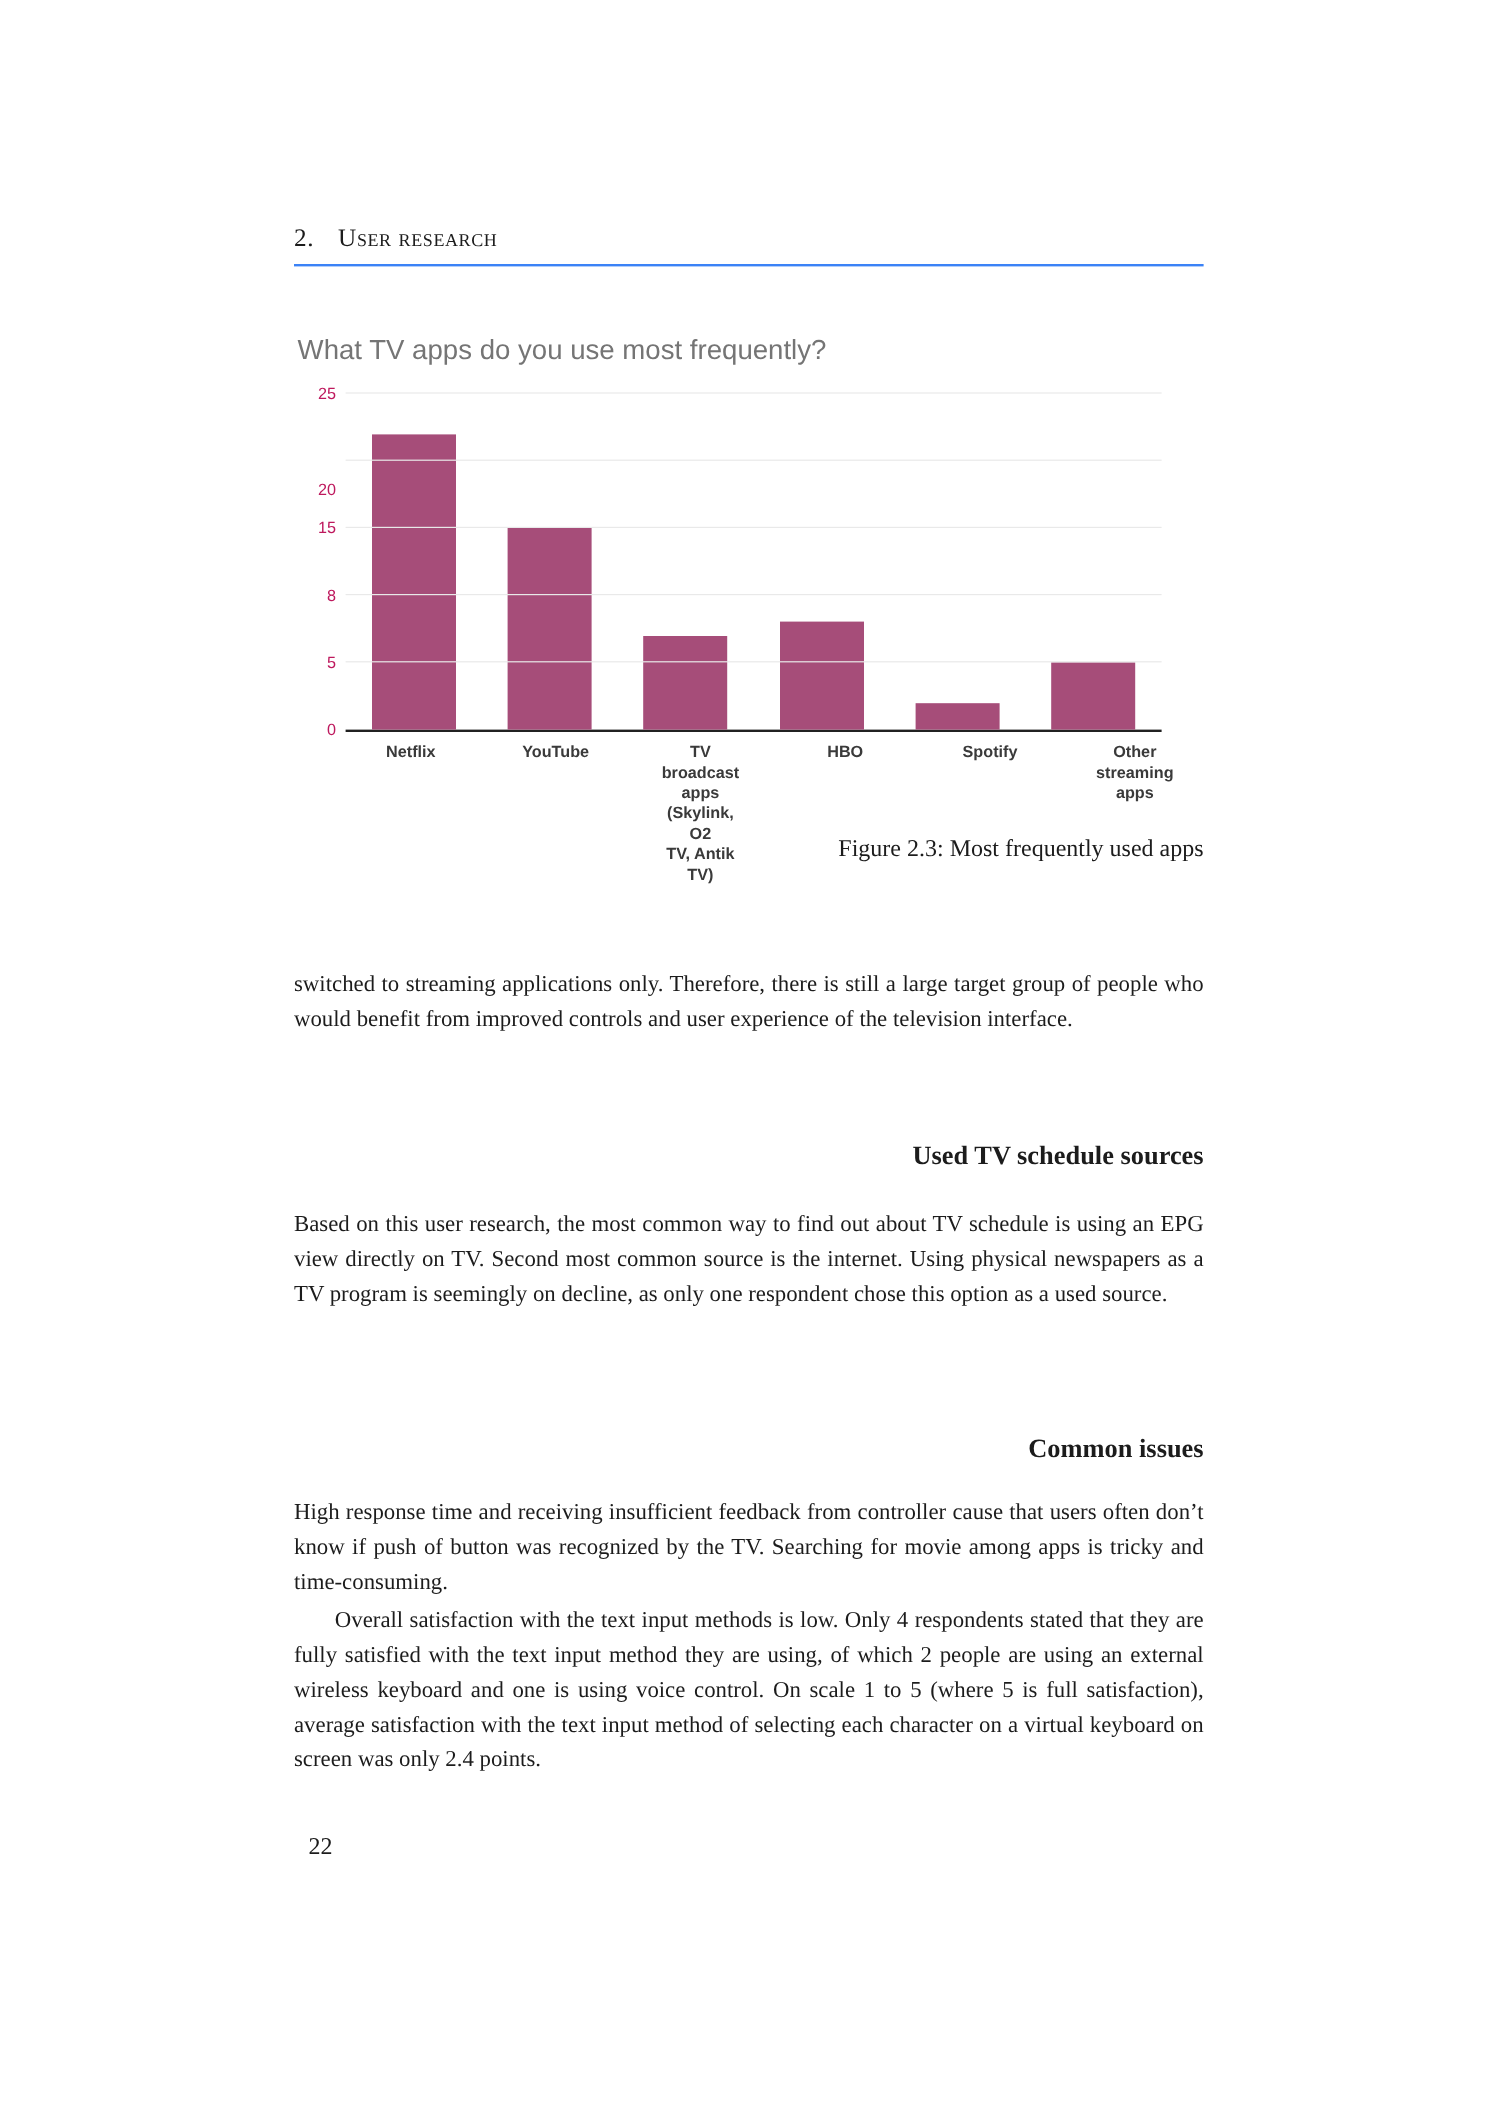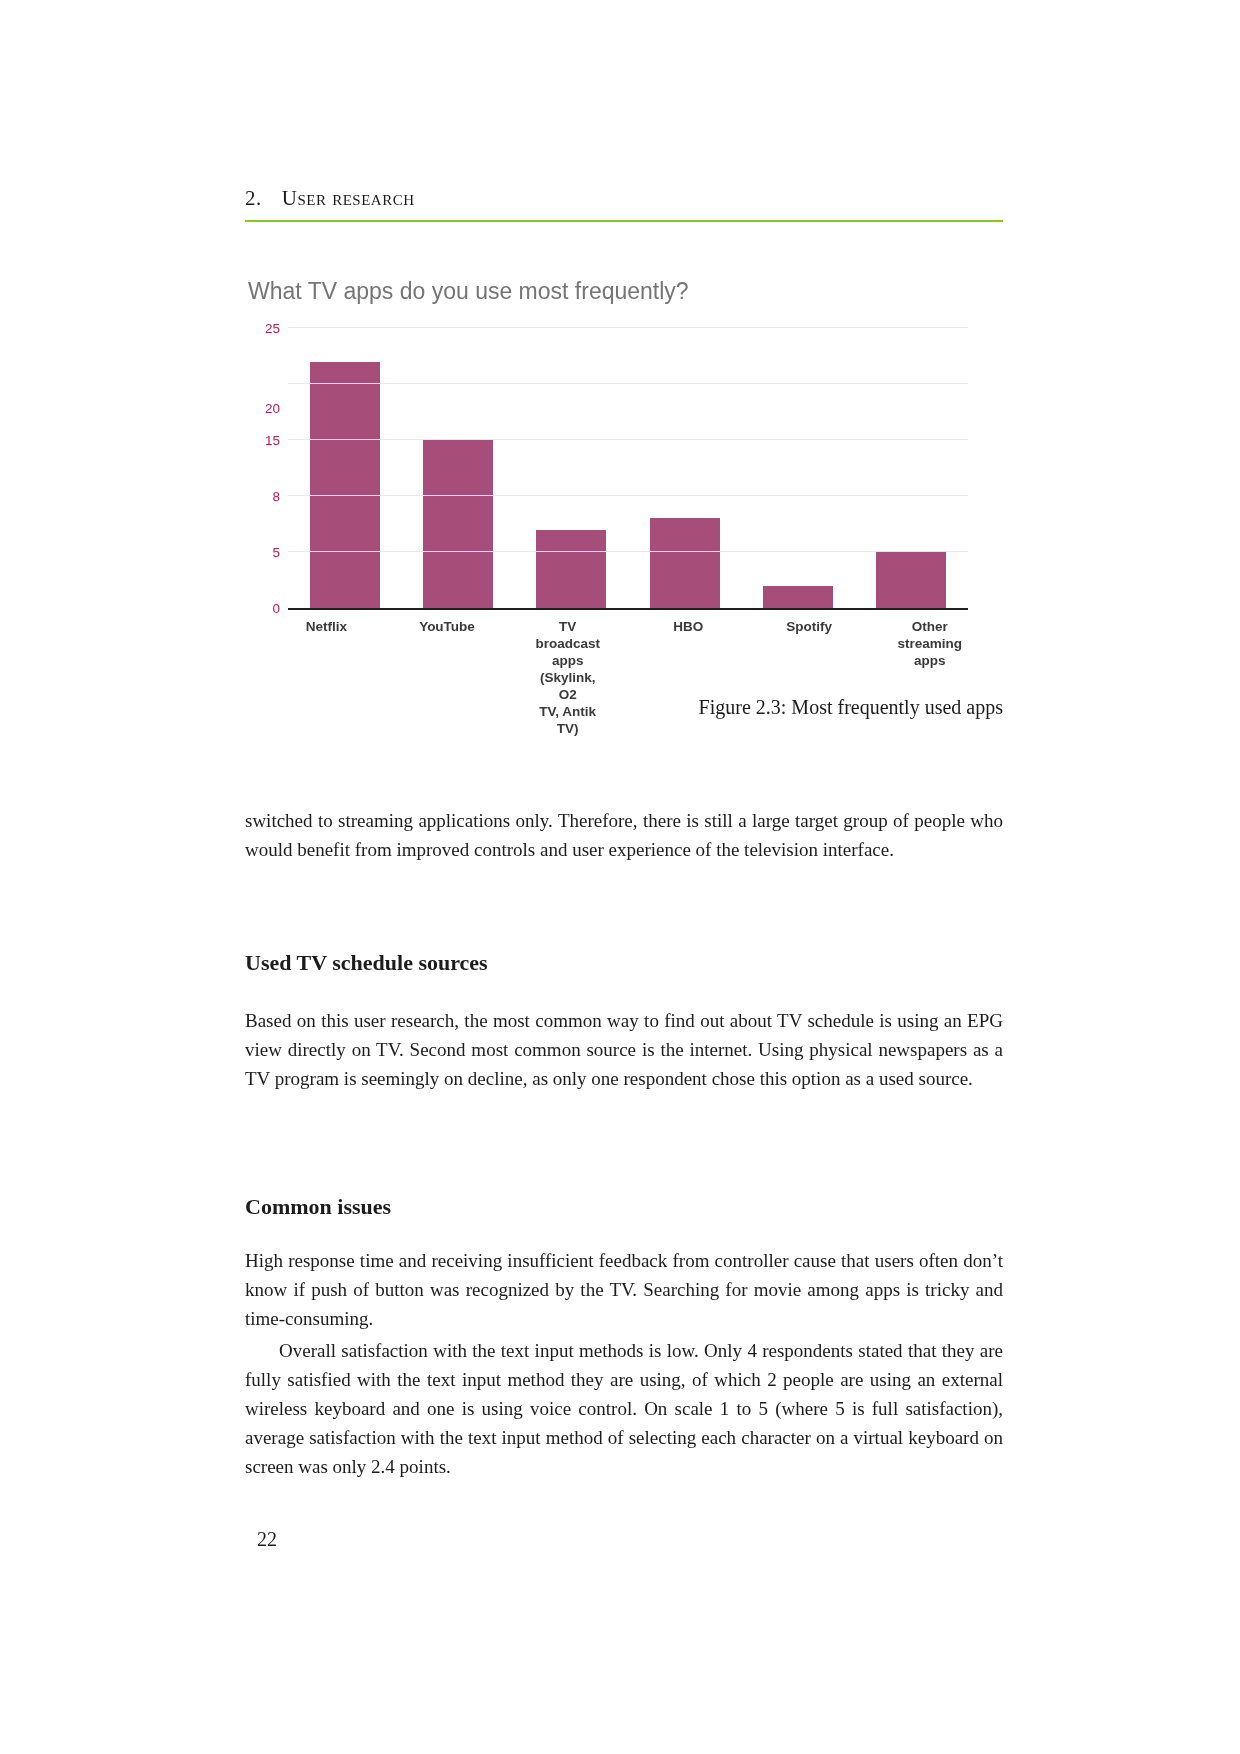--- a/index.html
+++ b/index.html
@@ -5,57 +5,57 @@
   html,body{margin:0;padding:0;}
   body{
     width:1240px;height:1754px;position:relative;background:#ffffff;
     font-family:"Liberation Serif","DejaVu Serif",serif;color:#1c1c1c;
   }
   .abs{position:absolute;}
 
   
   .chapter-header{
     left:245px;top:186px;width:758px;
-    border-bottom:2px solid #84cc16;padding-bottom:9px;
+    border-bottom:2px solid #3b82f6;padding-bottom:9px;
     font-size:21px;color:#1c1c1c;
   }
   .chapter-num{letter-spacing:.5px;}
   .chapter-title{margin-left:20px;font-variant:small-caps;letter-spacing:.5px;}
 
   
   .chart{left:232px;top:276px;width:736px;height:392px;
     font-family:"Liberation Sans","DejaVu Sans",sans-serif;}
   .chart-title{position:absolute;left:16px;top:2px;font-size:23px;color:#757575;}
   .ylabels{position:absolute;left:0;top:52px;width:48px;height:280px;}
   .ytick{position:absolute;right:0;transform:translateY(-50%);
     font-size:13.5px;color:#be185d;}
   .plot{position:absolute;left:56px;top:52px;width:680px;height:280px;
     border-bottom:2px solid #212121;}
   .gridline{position:absolute;left:0;width:100%;height:1px;background:#e9e9e9;}
   .bars{position:absolute;left:0;bottom:0;width:100%;height:100%;
     display:flex;align-items:flex-end;}
   .bar-slot{flex:1;display:flex;justify-content:center;align-items:flex-end;height:100%;}
   .bar{width:62%;}
-  .xlabels{position:absolute;left:56px;top:342px;width:680px;display:flex;gap:44px;}
+  .xlabels{position:absolute;left:72px;top:342px;width:680px;display:flex;gap:44px;}
   .xlabel{flex:1;text-align:center;font-size:13.5px;font-weight:bold;color:#3a3a3a;
     white-space:pre-line;line-height:17px;}
 
   
   .figcaption{left:245px;top:696px;width:758px;text-align:right;font-size:20px;}
 
   
   .para{left:245px;width:758px;font-size:19px;line-height:29px;
     text-align:justify;margin:0;}
   .p1{top:806px;}
   .h-used{top:950px;}
   .p2{top:1006px;}
   .h-common{top:1194px;}
   .p3{top:1246px;}
   .p4{top:1336px;text-indent:34px;}
-  .subheading{left:245px;width:758px;font-size:22px;font-weight:bold;margin:0;}
+  .subheading{left:245px;width:758px;font-size:22px;font-weight:bold;margin:0;text-align:right;}
 
   .pageno{left:245px;top:1528px;font-size:20px;margin-left:12px;}
 </style>
 </head>
 <body>
 
 <div>
 
   <div class="abs chapter-header">
     <span class="chapter-num">2.</span><span class="chapter-title">User research</span>

